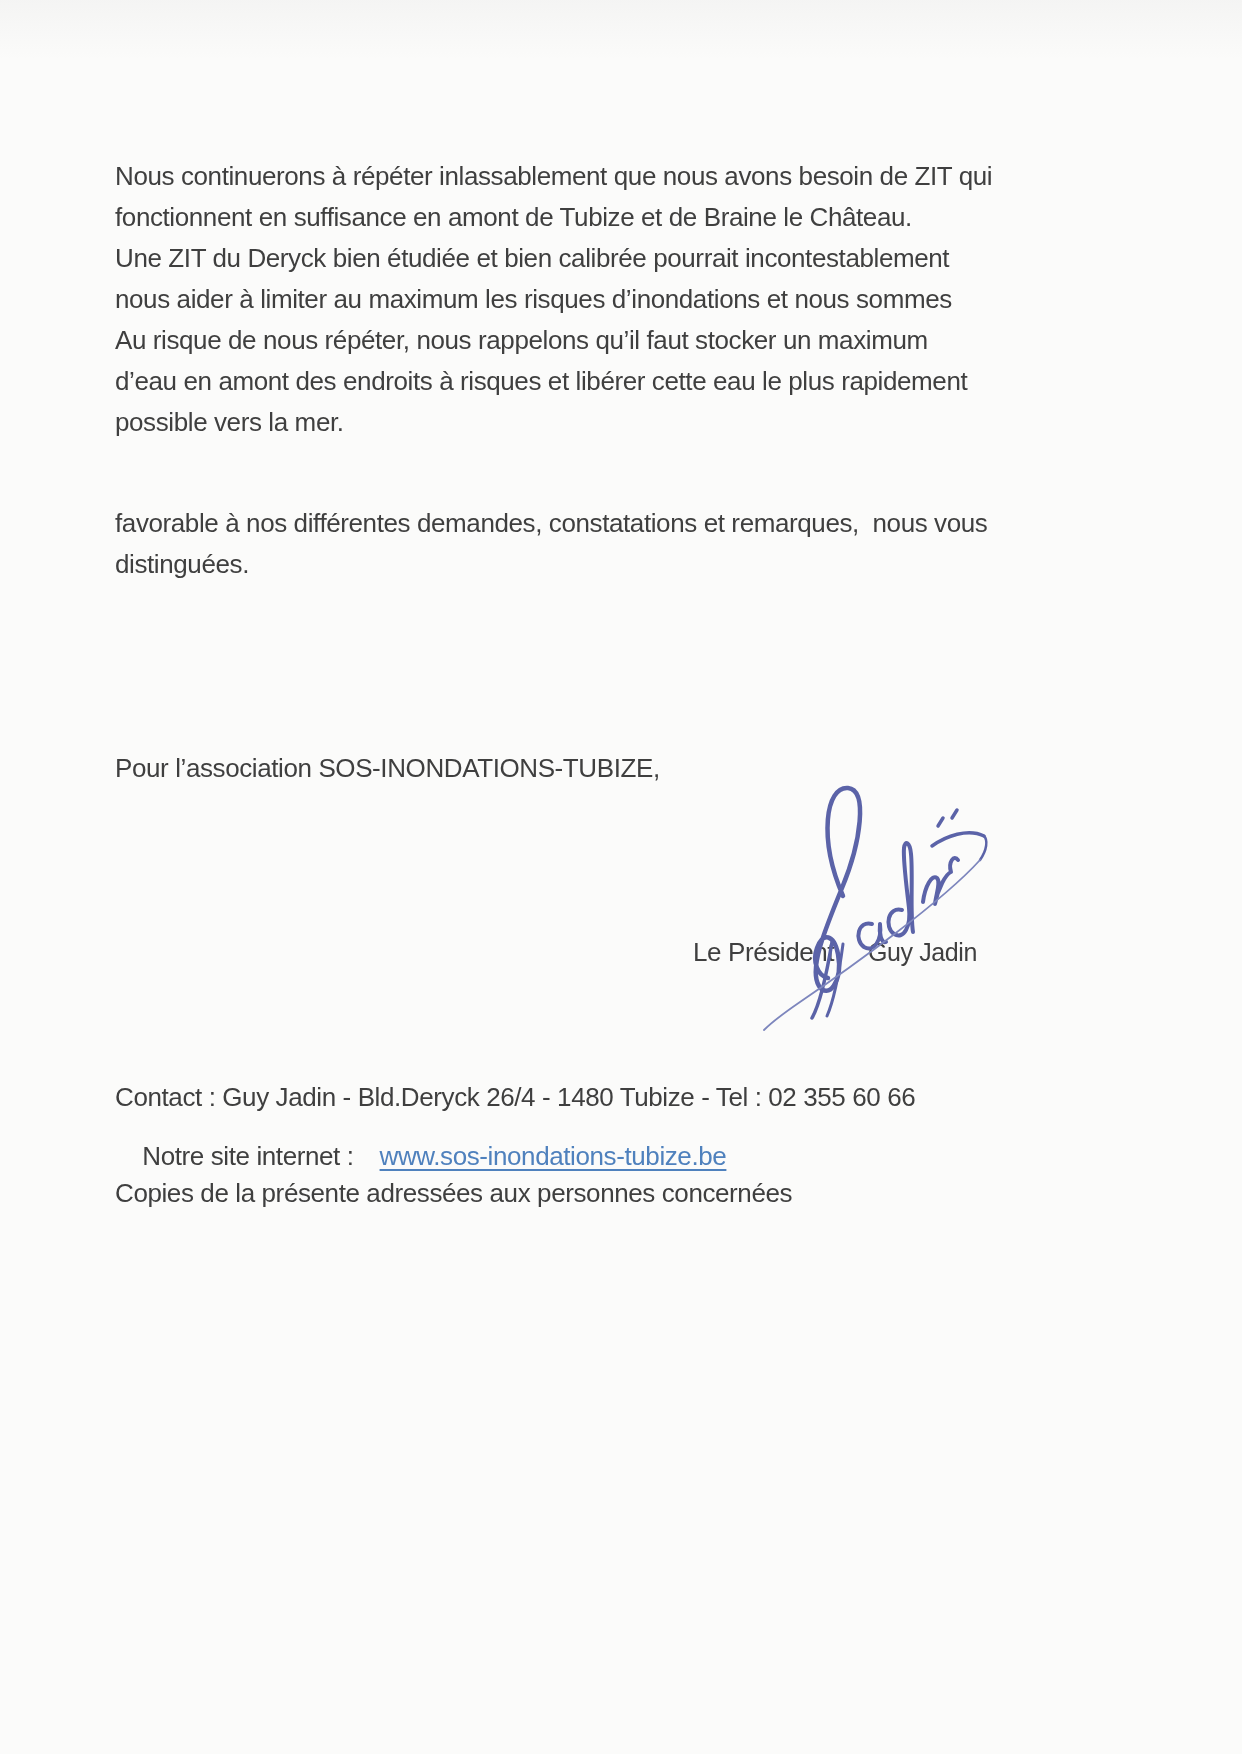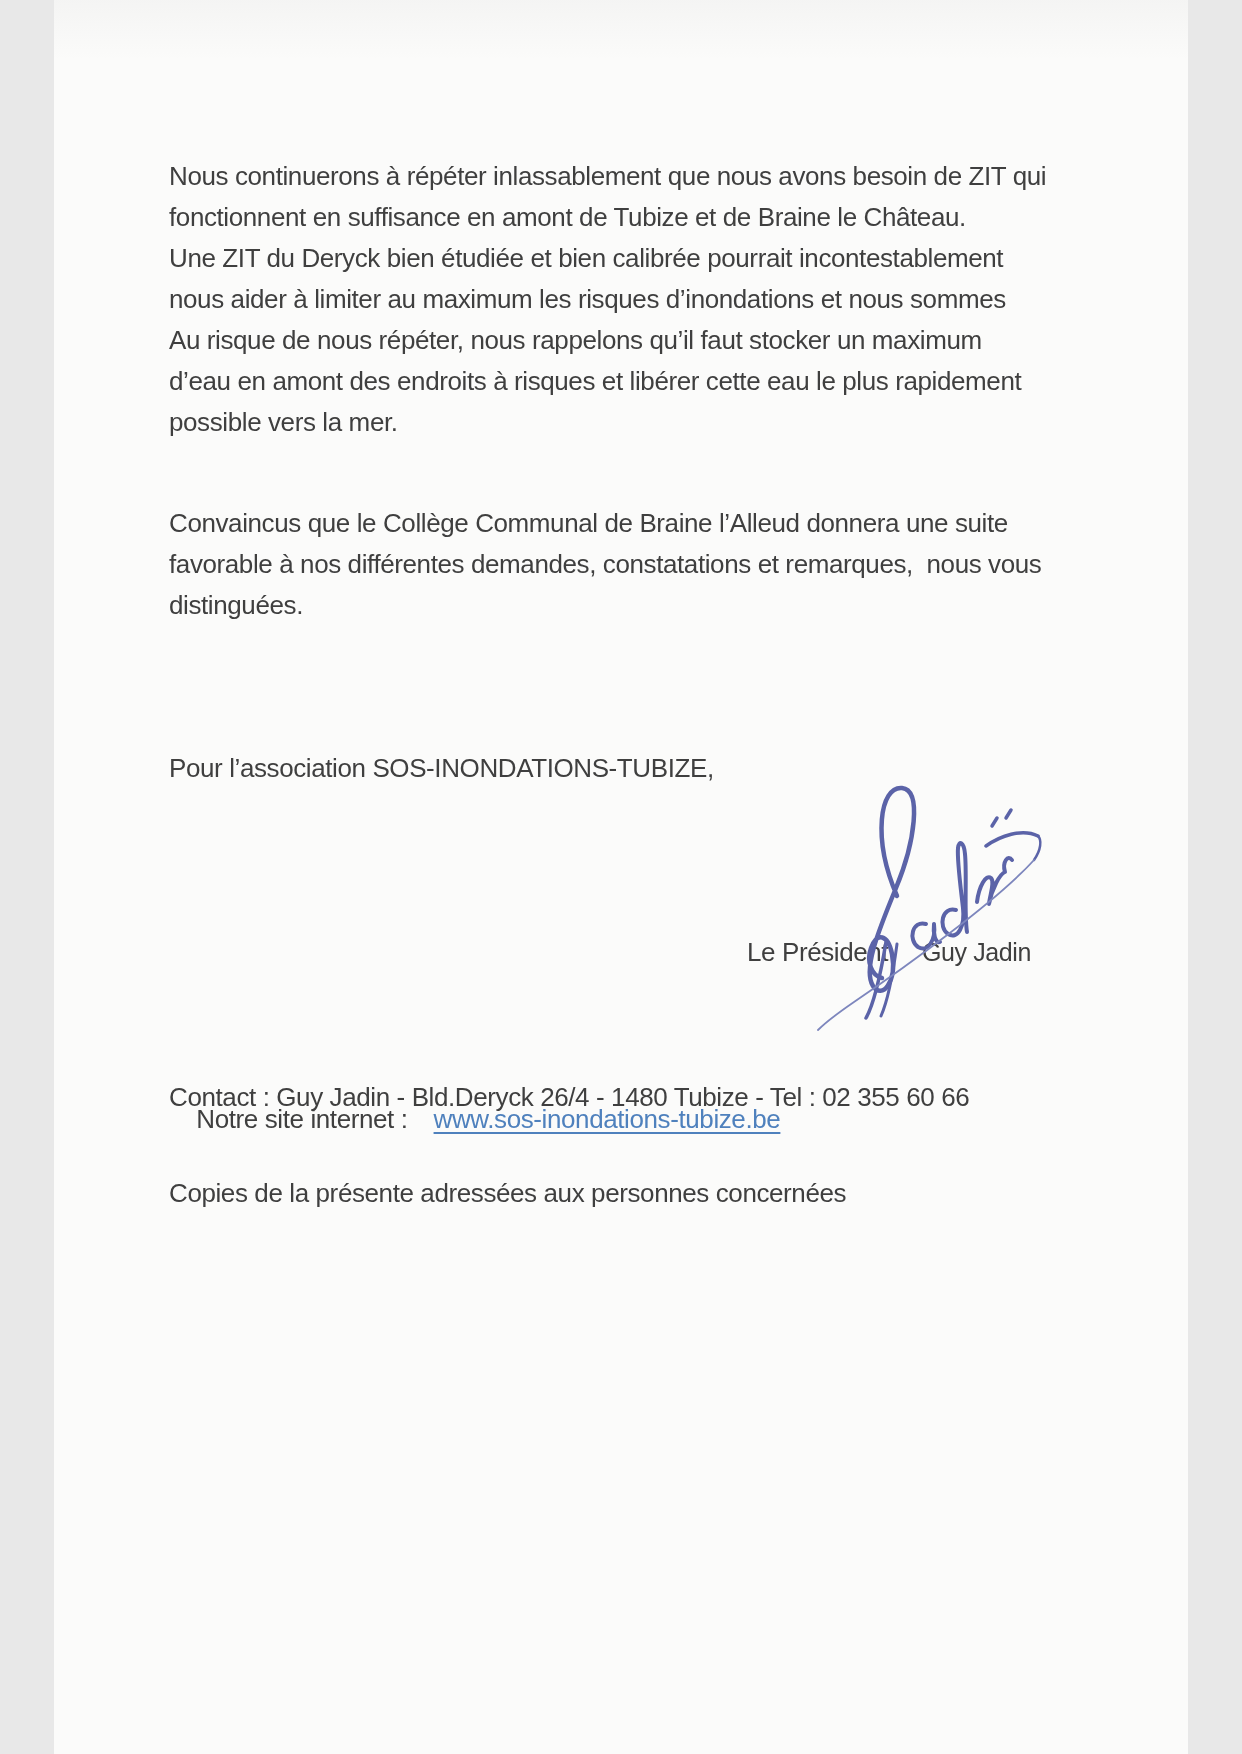--- a/index.html
+++ b/index.html
@@ -1,19 +1,19 @@
 <!DOCTYPE html>
 <html><head>
 <meta charset="utf-8">
 <style>
   * { margin: 0; padding: 0; box-sizing: border-box; }
   html, body { background: #e8e8e8; }
   .page {
     position: relative;
-    width: 1134px;
+    width: 1242px;
     height: 1754px;
     margin: 0 auto;
     background: #fbfbfa;
     overflow: hidden;
     font-family: "Liberation Sans", sans-serif;
     color: #3f3f3f;
   }
   
   .page::before {
     content: "";
@@ -27,21 +27,21 @@
     font-size: 26px;
     line-height: 41px;
     letter-spacing: -0.4px;
     white-space: pre;
     color: #3f3f3f;
   }
   #p1 { top: 156px; }
   #p2 { top: 503px; }
   #signoff { top: 748px; text-align: right; }
   #contact { top: 1077px; }
-  #site { top: 1058px; }
+  #site { top: 1095px; }
   #cc { top: 1173px; text-align: right; }
   .sig-role {
     position: absolute;
     left: 693px; top: 932px;
     font-size: 26px; line-height: 41px; letter-spacing: -0.4px;
     white-space: pre;
   }
   .sig-name {
     position: absolute;
     left: 868px; top: 932px;
@@ -74,21 +74,20 @@
     <div class="line">Nous continuerons à répéter inlassablement que nous avons besoin de ZIT qui</div>
     <div class="line">fonctionnent en suffisance en amont de Tubize et de Braine le Château.</div>
     <div class="line">Une ZIT du Deryck bien étudiée et bien calibrée pourrait incontestablement</div>
     <div class="line">nous aider à limiter au maximum les risques d’inondations et nous sommes</div>
     <div class="line">Au risque de nous répéter, nous rappelons qu’il faut stocker un maximum</div>
     <div class="line">d’eau en amont des endroits à risques et libérer cette eau le plus rapidement</div>
     <div class="line">possible vers la mer.</div>
   </div>
 
   <div class="block" id="p2">
-    <div class="line">Convaincus que le Collège Communal de Braine l’Alleud donnera une suite</div>
     <div class="line">favorable à nos différentes demandes, constatations et remarques,  nous vous</div>
     <div class="line">distinguées.</div>
   </div>
 
   <div class="block" id="signoff">
     <div class="line">Pour l’association SOS-INONDATIONS-TUBIZE,</div>
   </div>
 
   <div class="sig-role line">Le Président</div>
   <div class="sig-name line">Guy Jadin</div>

